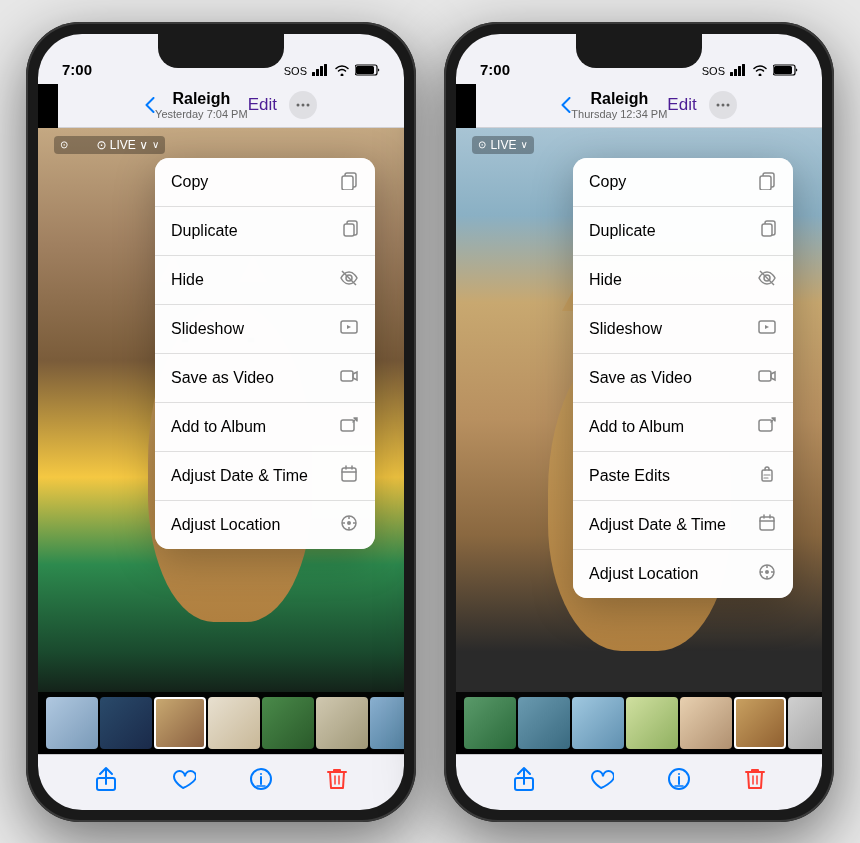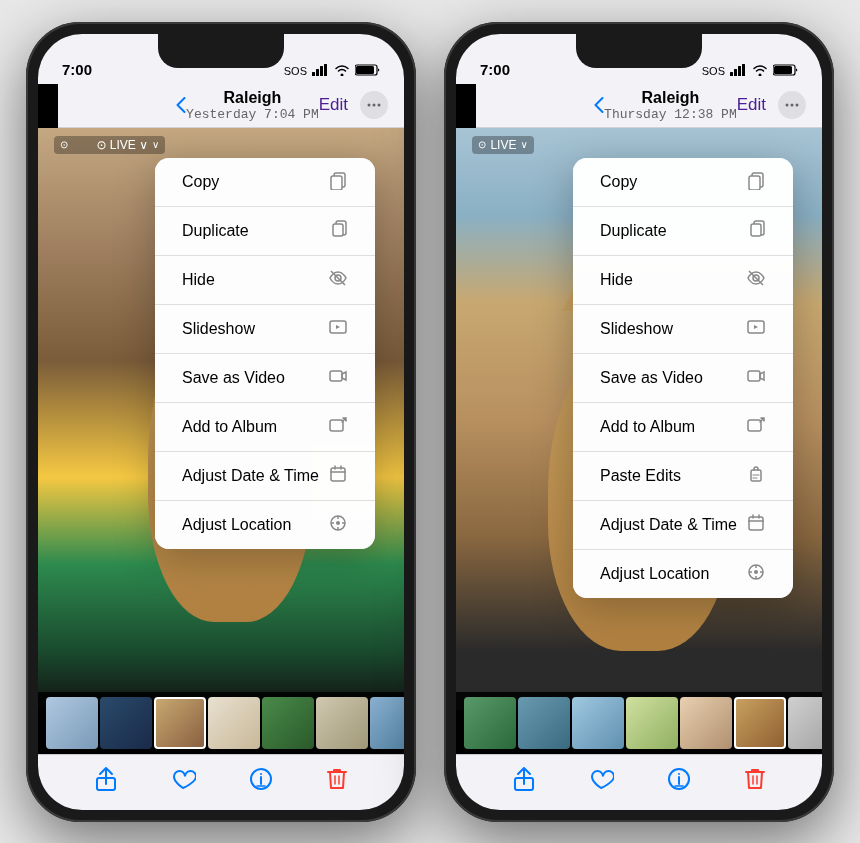--- a/index.html
+++ b/index.html
@@ -73,21 +73,21 @@
     }
     .nav-bar {
       position: absolute;
       top: 50px;
       left: 0;
       right: 0;
       height: 44px;
       background: #f2f2f7;
       display: flex;
       align-items: center;
-      justify-content: flex-end;
+      justify-content: center;
       padding: 0 16px;
       z-index: 40;
       border-bottom: 1px solid #d1d1d6;
       margin-left: 20px;
     }
     .nav-back {
       color: #007aff;
       font-size: 17px;
       display: flex;
       align-items: center;
@@ -95,23 +95,22 @@
     }
     .nav-title {
       text-align: center;
     }
     .nav-title-text {
       font-size: 16px;
       font-weight: 600;
       color: #000;
     }
     .nav-subtitle-text {
-      font-size: 13px;
+      font-size: 11px;
       color: #666;
-      font-family: Liberation Mono, monospace;
     }
     .nav-actions {
       display: flex;
       gap: 12px;
       align-items: center;
     }
     .nav-edit {
       color: #4c1d95;
       font-size: 17px;
     }
@@ -187,21 +186,21 @@
       border-radius: 14px;
       width: 220px;
       box-shadow: 0 10px 40px rgba(0,0,0,0.25);
       z-index: 30;
       overflow: hidden;
     }
     .menu-item {
       display: flex;
       align-items: center;
       justify-content: space-between;
-      padding: 12px 27px;
+      padding: 12px 16px;
       font-size: 16px;
       color: #000;
       border-bottom: 0.5px solid rgba(0,0,0,0.12);
       background: rgba(255,255,255,0.8);
     }
     .menu-item:last-child {
       border-bottom: none;
     }
     .menu-item-label {
       font-size: 16px;
@@ -497,21 +496,21 @@
       </div>
 
       <div class="nav-bar">
         <div class="nav-back">
           <svg width="10" height="16" viewBox="0 0 10 16">
               <path d="M8.5 1L1.5 8l7 7" stroke="#007aff" stroke-width="2" fill="none" stroke-linecap="round" stroke-linejoin="round"></path>
             </svg>
         </div>
         <div class="nav-title">
           <div class="nav-title-text">Raleigh</div>
-          <div class="nav-subtitle-text">Thursday  12:38 PM</div>
+          <div class="nav-subtitle-text">Thursday  12:34 PM</div>
         </div>
         <div class="nav-actions">
           <span class="nav-edit">Edit</span>
           <div class="nav-more">
             <svg width="14" height="4" viewBox="0 0 14 4">
                 <circle cx="2" cy="2" r="1.5" fill="#666"></circle>
                 <circle cx="7" cy="2" r="1.5" fill="#666"></circle>
                 <circle cx="12" cy="2" r="1.5" fill="#666"></circle>
               </svg>
           </div>

